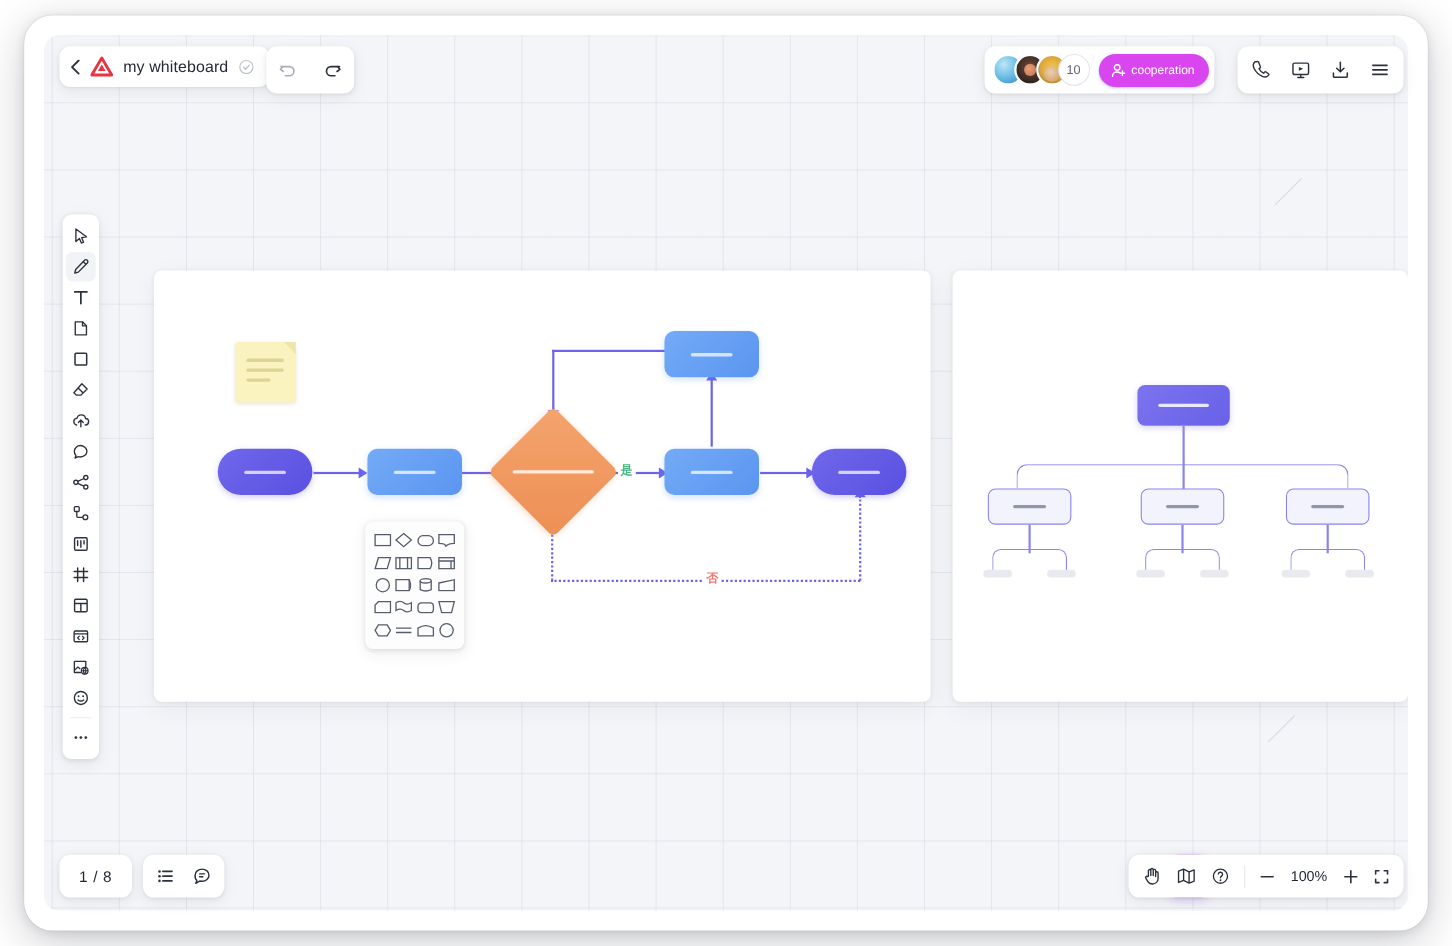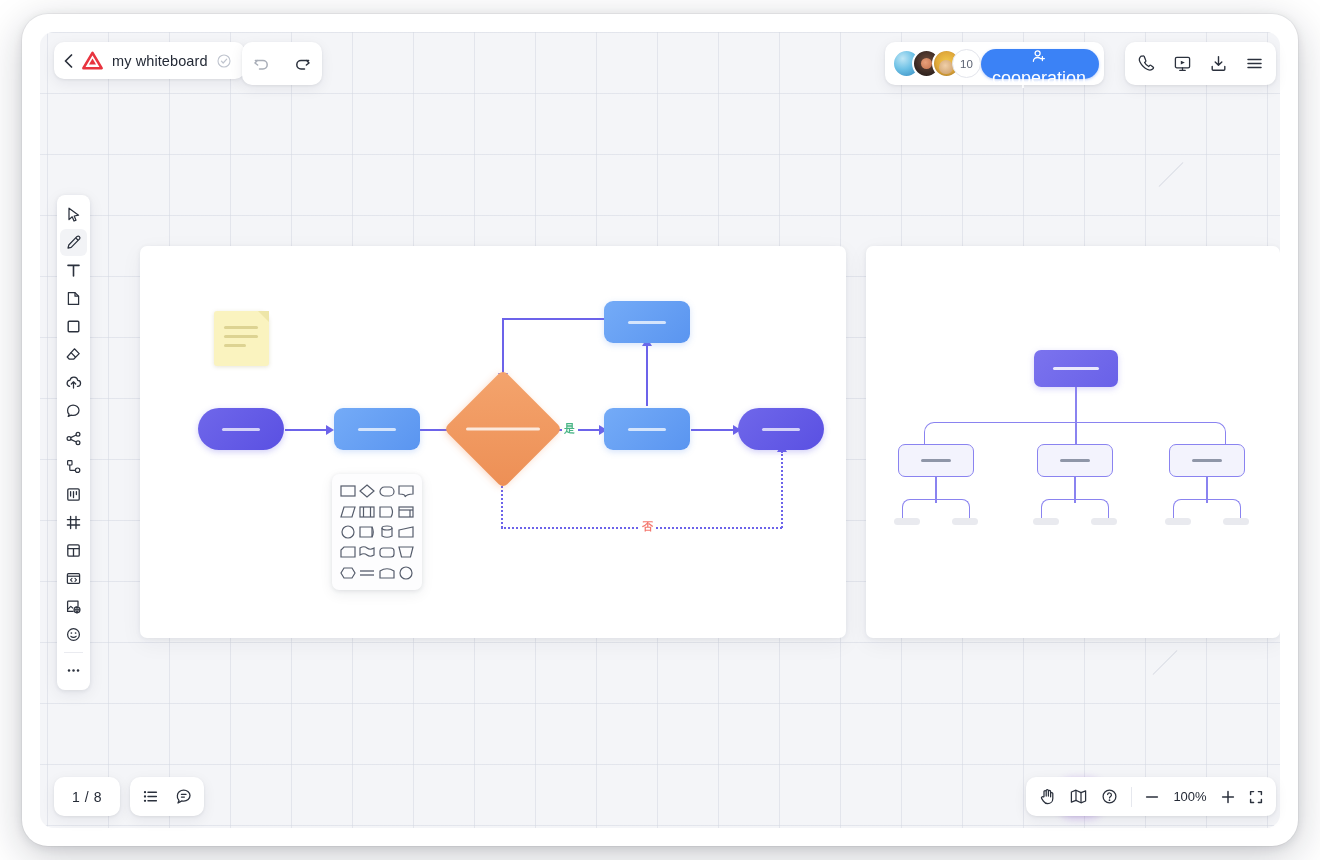--- a/index.html
+++ b/index.html
@@ -173,21 +173,21 @@
   .panel {
     position: absolute;
     background: #ffffff;
     border-radius: 10px;
     box-shadow: 0 1px 3px rgba(25,32,52,0.08), 0 4px 14px rgba(25,32,52,0.07);
     display: flex; align-items: center;
   }
   #title-panel { left: 32px; top: 28px; height: 37px; padding: 0 14px 0 10px; gap: 9px; }
   #doc-title { font-size: 14.5px; color: #242a36; font-weight: 400; letter-spacing: .1px; }
   #undo-redo-panel { left: 220px; top: 28px; height: 43px; width: 80px; justify-content: space-around; }
-  #collab-panel { right: 194px; top: 28px; height: 43px; padding: 0 5px 0 7px; gap: 0; }
+  #collab-panel { right: 194px; top: 28px; height: 43px; padding: 0 5px 0 7px; gap: 8px; }
   #header-tools-panel { right: 22px; top: 28px; height: 43px; padding: 0 12px; gap: 17px; }
 
   .icon-btn { display:flex; align-items:center; justify-content:center; cursor: pointer; }
 
   .avatars { display:flex; align-items:center; }
   .avatar {
     width: 29px; height: 29px; border-radius: 50%;
     border: 2px solid #fff; margin-left: -9px;
     background-size: cover; overflow: hidden; position: relative;
   }
@@ -208,25 +208,24 @@
   #avatar-count {
     width: 29px; height: 29px; border-radius: 50%;
     border: 1.4px solid #e3e5ec; background: #fff;
     margin-left: -9px;
     display:flex; align-items:center; justify-content:center;
     font-size: 11.5px; color: #5d6474; position: relative; z-index: 1;
   }
   #cooperation-button {
     display:flex; align-items:center; gap:5px;
     height: 30px; padding: 0 13px 0 11px;
-    background: #3b82f6; color: #fff;
+    background: #d946ef; color: #fff;
     border-radius: 15px;
-    font-size: 18px; cursor: pointer;
+    font-size: 11px; cursor: pointer;
     box-shadow: 0 1px 3px rgba(47,107,240,0.35);
-    flex-direction: column;
   }
   .vdivider { width: 1px; height: 20px; background: #e6e8ee; }
 
   
   #left-toolbar {
     position: absolute;
     left: 35px; top: 181px;
     width: 33px;
     background: #ffffff;
     border-radius: 8px;

